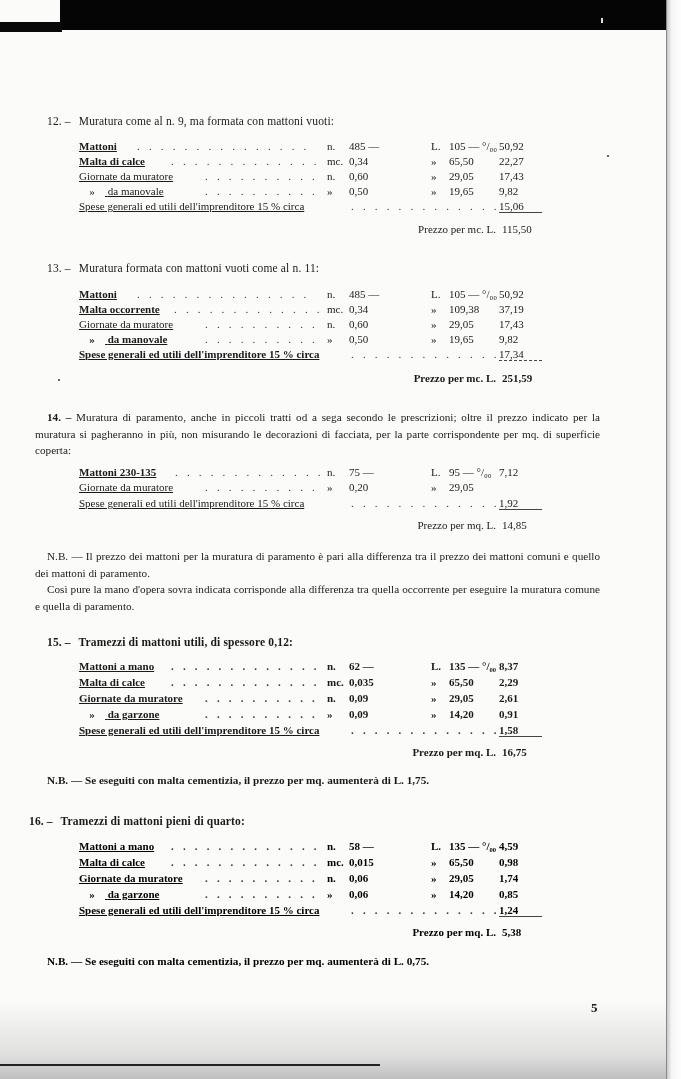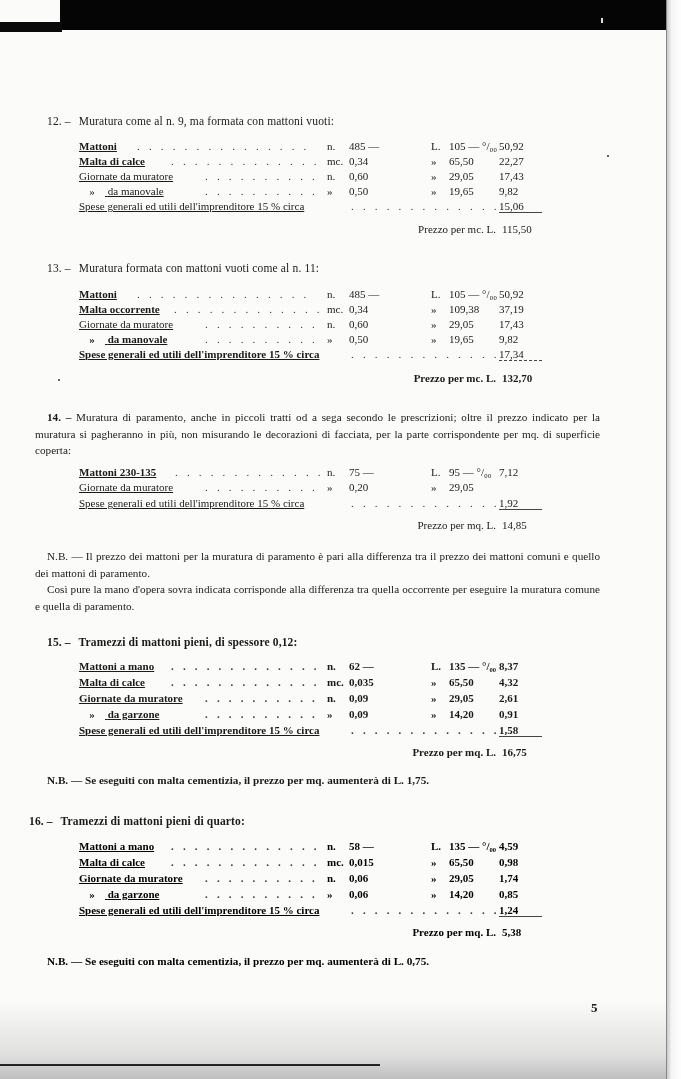--- a/index.html
+++ b/index.html
@@ -177,21 +177,21 @@
       <span class="rate-prefix">»</span>
       <span class="rate">19,65</span>
       <span class="amount">9,82</span>
     </div>
     <div class="row" style="top:348px">
       <span class="label bold">Spese generali ed utili dell'imprenditore 15 % circa</span>
       <span class="leader" style="left:272px">. . . . . . . . . . . . .</span>
       <span class="amount ruled" style="border-bottom-style:dashed">17,34</span>
     </div>
     <div class="total bold" style="top:372px">
-      <span class="t-label">Prezzo per mc. L.</span><span class="t-value">132,70</span>
+      <span class="t-label">Prezzo per mc. L.</span><span class="t-value">251,59</span>
     </div>
   </div>
 
   <div class="para" style="top:409px">
     <span class="indent"></span><span class="bold">14. –</span>
     <span>Muratura di paramento, anche in piccoli tratti od a sega secondo le prescrizioni; oltre il prezzo indicato per la muratura si pagheranno in più, non misurando le decorazioni di facciata, per la parte corrispondente per mq. di superficie coperta:</span>
   </div>
   <div>
     <div class="row" style="top:466px">
       <span class="label bold">Mattoni 230-135</span>
@@ -222,40 +222,40 @@
   </div>
   <div class="para" style="top:548px">
     <span class="indent"></span><span>N.B. — Il prezzo dei mattoni per la muratura di paramento è pari alla differenza tra il prezzo dei mattoni comuni e quello dei mattoni di paramento.</span>
   </div>
   <div class="para" style="top:581px">
     <span class="indent"></span><span>Così pure la mano d'opera sovra indicata corrisponde alla differenza tra quella occorrente per eseguire la muratura comune e quella di paramento.</span>
   </div>
 
   <div class="heading bold" style="left:47px;top:636px">
     <span class="num">15. –</span>
-    <span>Tramezzi di mattoni pieni, di spessore 0,12:</span>
+    <span>Tramezzi di mattoni utili, di spessore 0,12:</span>
   </div>
   <div>
     <div class="row bold" style="top:660px">
       <span class="label">Mattoni a mano</span>
       <span class="leader" style="left:92px">. . . . . . . . . . . . .</span>
       <span class="unit">n.</span>
       <span class="qty">62 —</span>
       <span class="rate-prefix">L.</span>
       <span class="rate">135 — °/₀₀</span>
       <span class="amount">8,37</span>
     </div>
     <div class="row bold" style="top:676px">
       <span class="label">Malta di calce</span>
       <span class="leader" style="left:92px">. . . . . . . . . . . . .</span>
       <span class="unit">mc.</span>
       <span class="qty">0,035</span>
       <span class="rate-prefix">»</span>
       <span class="rate">65,50</span>
-      <span class="amount">4,32</span>
+      <span class="amount">2,29</span>
     </div>
     <div class="row bold" style="top:692px">
       <span class="label">Giornate da muratore</span>
       <span class="leader" style="left:126px">. . . . . . . . . .</span>
       <span class="unit">n.</span>
       <span class="qty">0,09</span>
       <span class="rate-prefix">»</span>
       <span class="rate">29,05</span>
       <span class="amount">2,61</span>
     </div>

